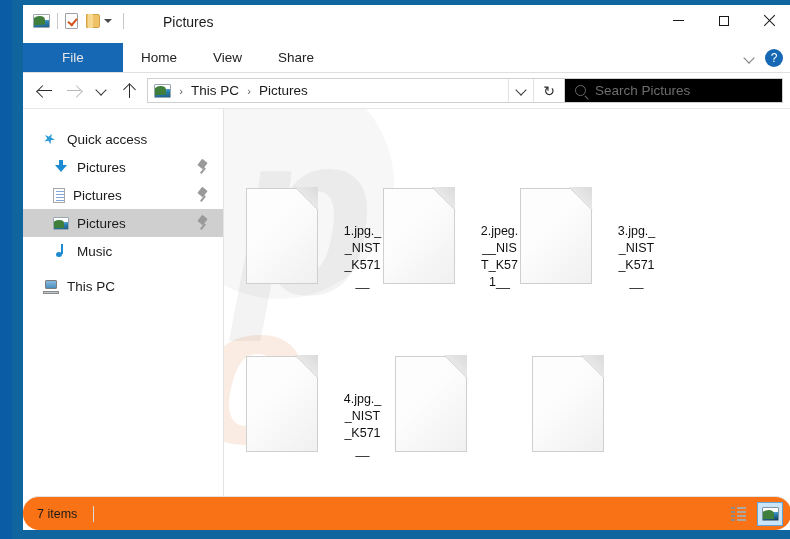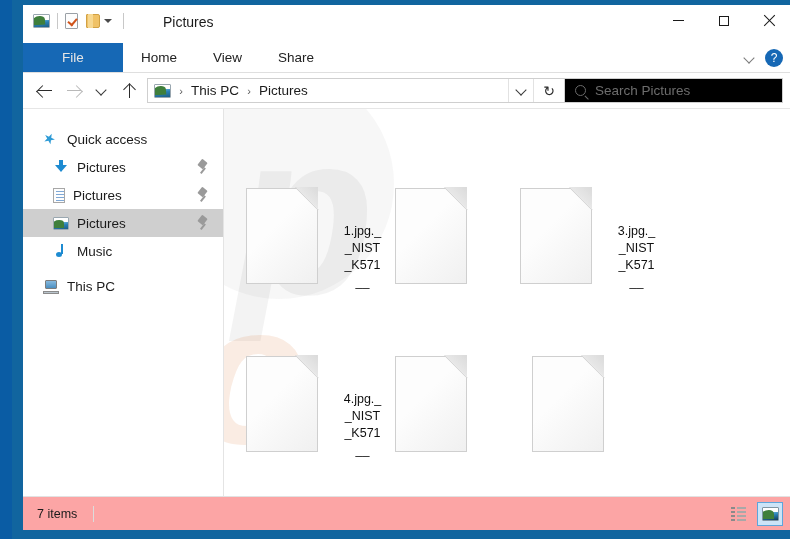--- a/index.html
+++ b/index.html
@@ -332,22 +332,22 @@
   }
   .wm-p{left:10px;top:-28px;font-size:230px;color:rgba(120,120,120,0.09);}
   .wm-c{left:-30px;top:150px;font-size:200px;color:rgba(214,110,40,0.13);}
   .wm-circ{
     position:absolute;left:-60px;top:-40px;width:230px;height:230px;border-radius:50%;
     background:rgba(140,140,140,0.07);
   }
 
   
   .statusbar{
-    height:34px;flex:0 0 34px;border-top:1px solid #e2e2e2;background:#fca5a5;
-    display:flex;align-items:center;padding:0 8px 0 14px;box-sizing:border-box;
+    height:34px;flex:0 0 34px;border-top:1px solid #e2e2e2;background:#f97316;
+    display:flex;align-items:center;padding:0 8px 0 14px;box-sizing:border-box;border-radius:16px;
   }
   .status-text{font-size:12.5px;color:#1b1b1b;}
   .status-div{width:1px;height:16px;background:#dcdcdc;margin-left:16px;}
   .status-right{margin-left:auto;display:flex;align-items:center;gap:6px;}
   .viewbtn{
     width:26px;height:24px;display:flex;align-items:center;justify-content:center;
     border:1px solid transparent;box-sizing:border-box;cursor:default;
   }
   .viewbtn.active{background:#cce4f7;border-color:#5ea5db;}
   .det-ico{
@@ -506,20 +506,21 @@
             <div class="fname">1.jpg.__NIST_K571__</div>
           </div>
 
           <div class="tile">
             <div class="thumb">
               <div class="file-ico">
                 <div class="page"></div>
                   <div class="fold-edge"></div>
               </div>
             </div>
+            <div class="fname">2.jpeg.__NIST_K571__</div>
           </div>
 
           <div class="tile">
             <div class="thumb">
               <div class="file-ico">
                 <div class="page"></div>
                   <div class="fold-edge"></div>
               </div>
             </div>
             <div class="fname">3.jpg.__NIST_K571__</div>

